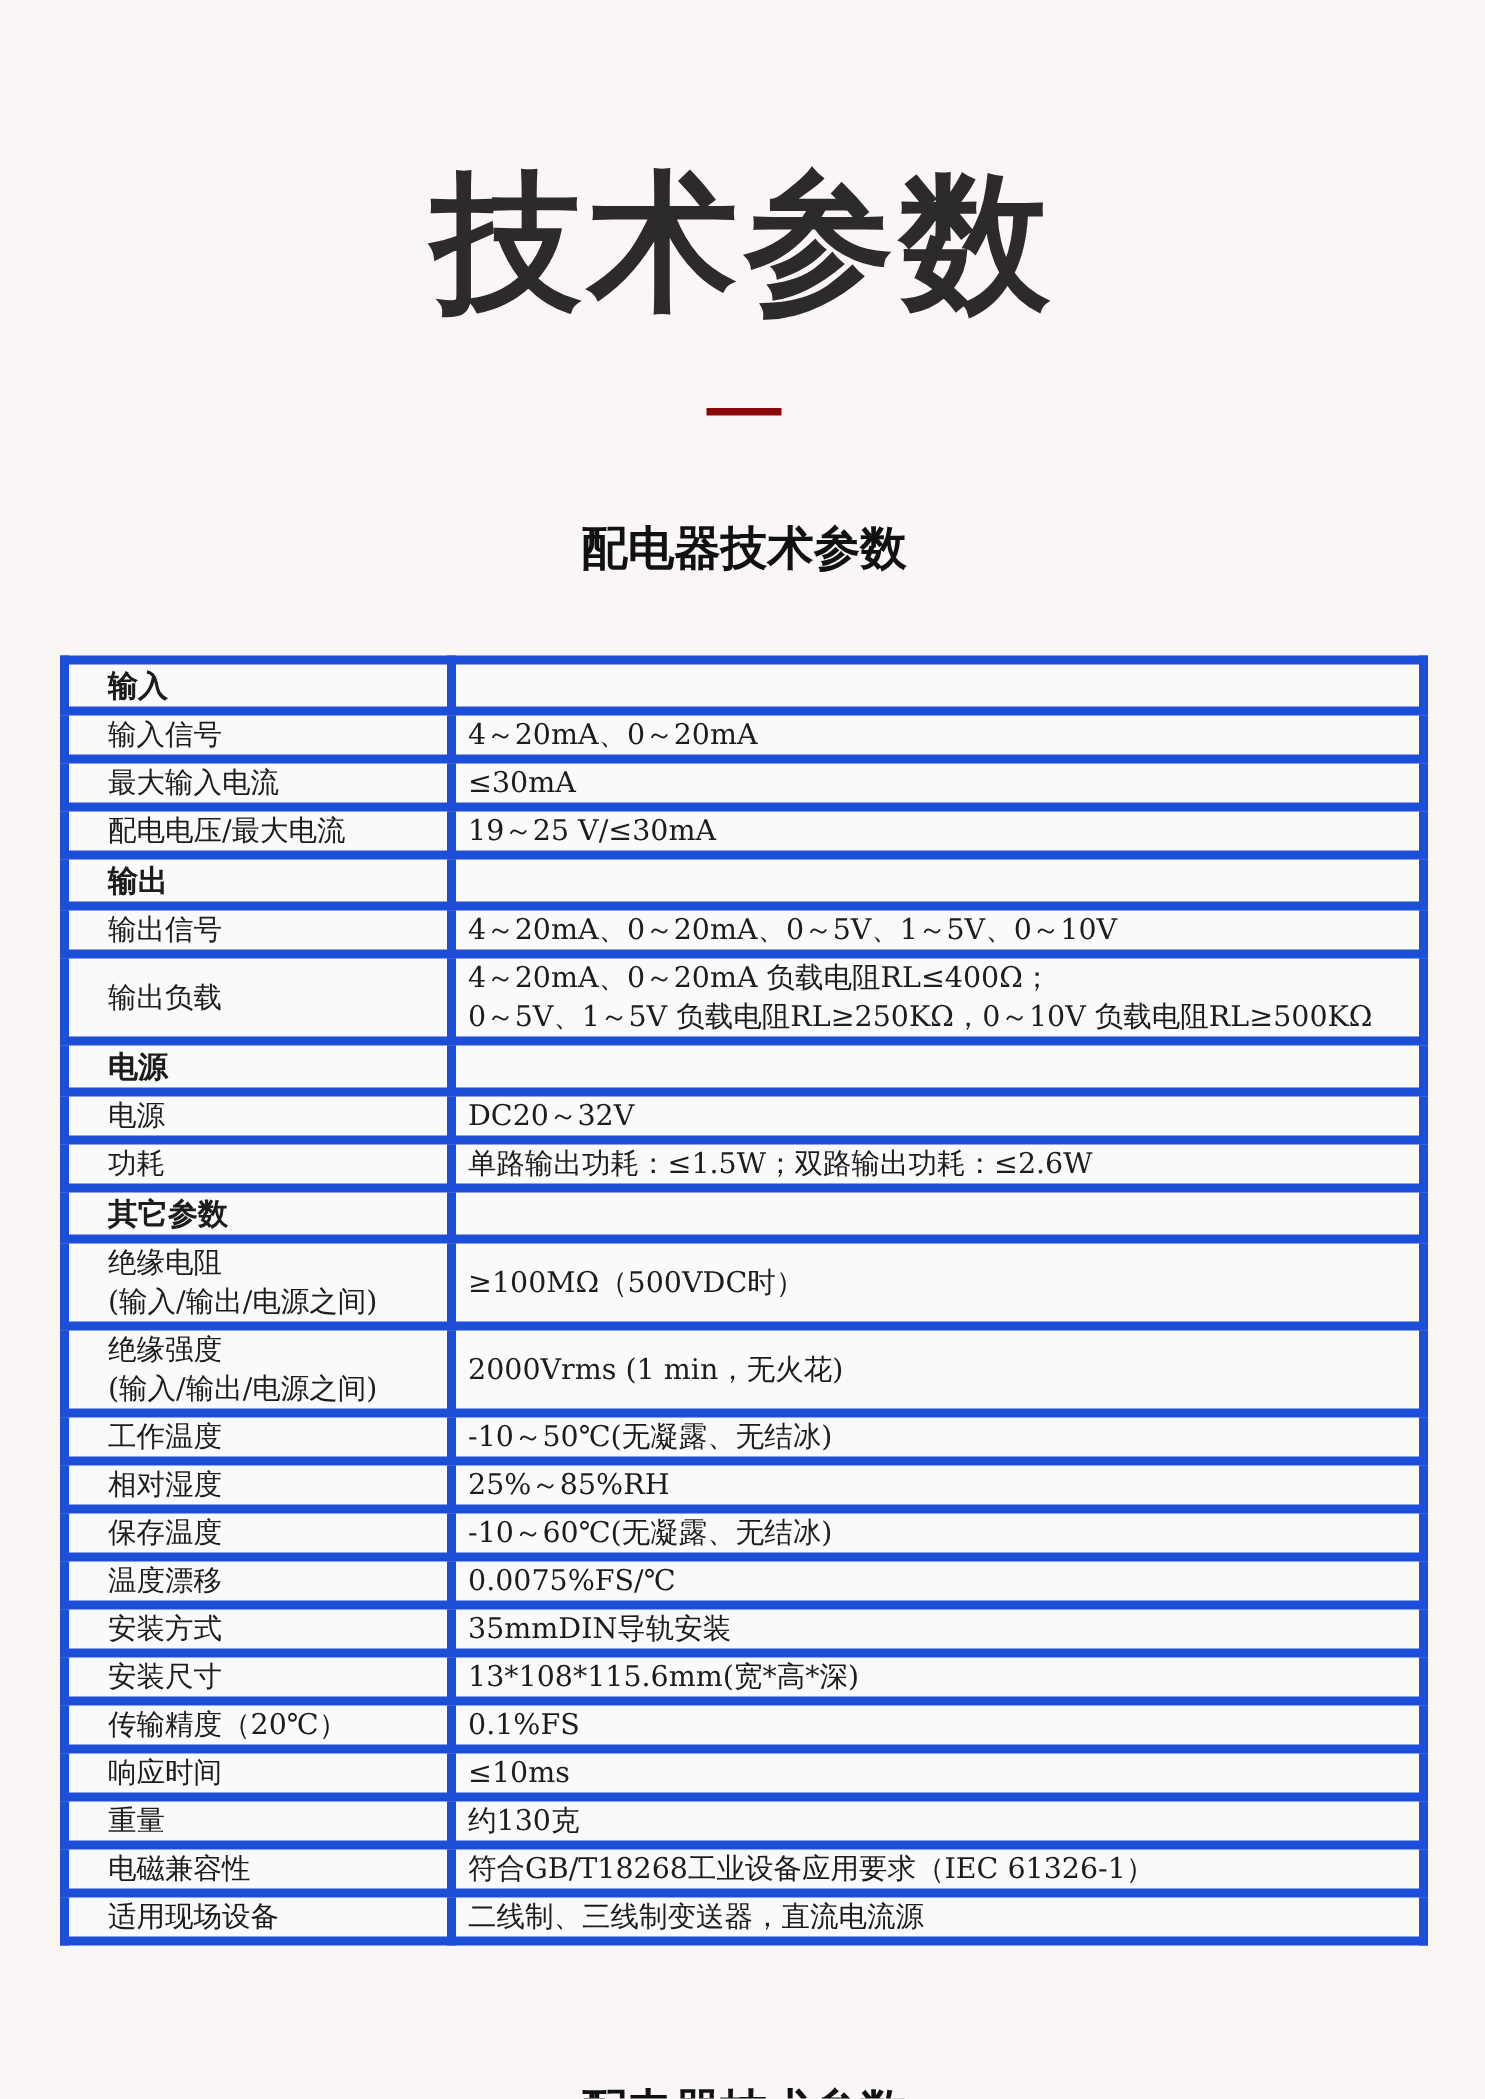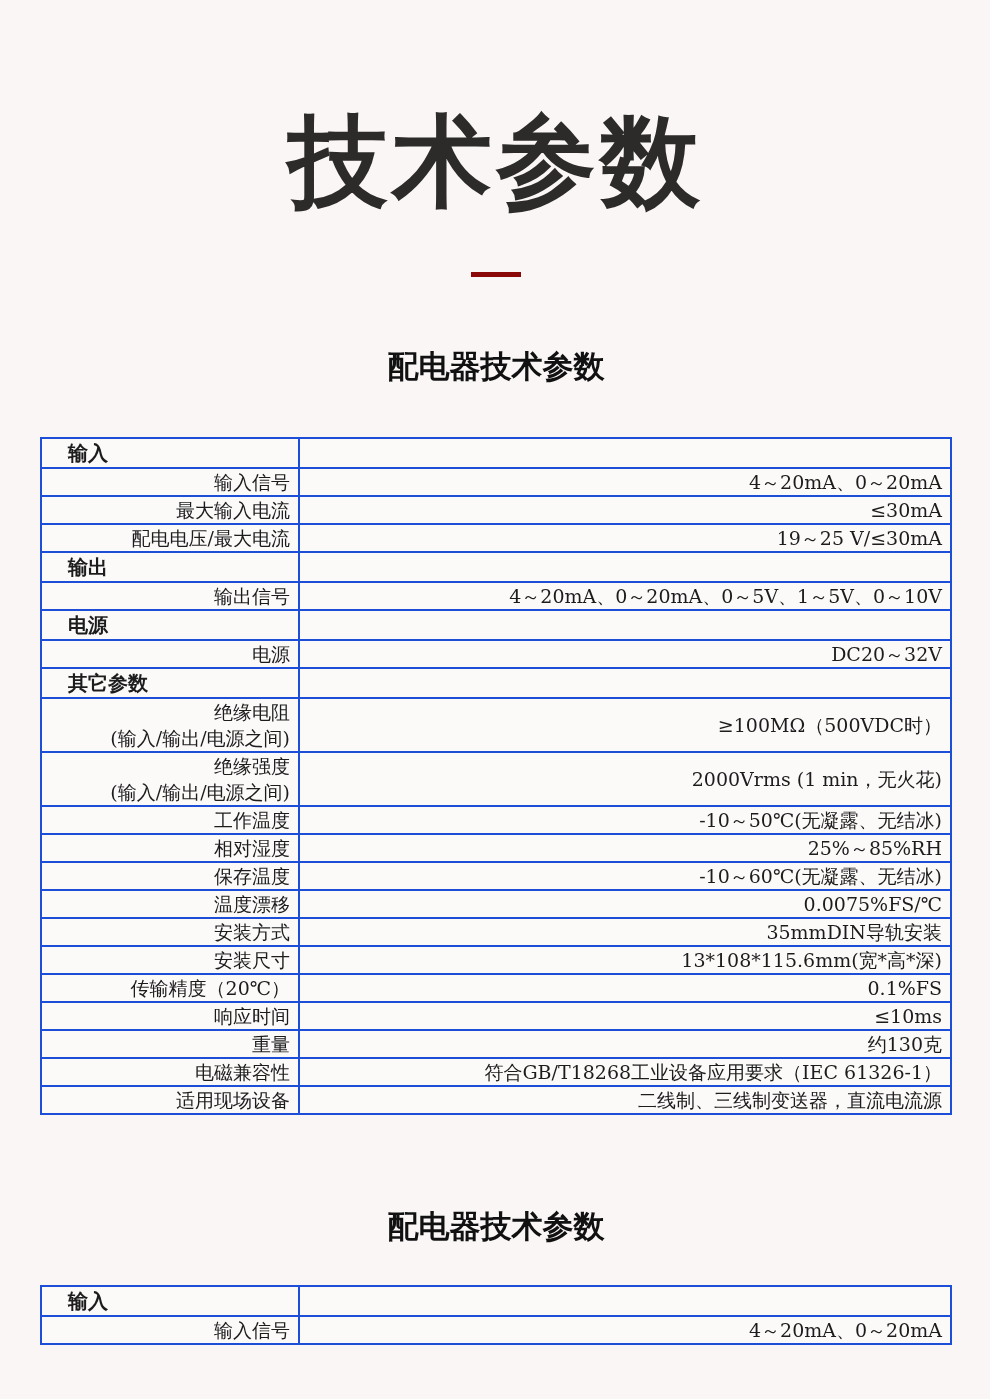--- a/index.html
+++ b/index.html
@@ -46,32 +46,32 @@
     width: 100%;
     margin-top: 54px;
     border-collapse: collapse;
     table-layout: fixed;
     background: #fcf9f9;
     border: 2px solid #343232;
   }
   .sec-1 .spec-table { margin-top: 42px; }
   .col-label { width: 258px; }
   .spec-table td {
-    border: 2px solid #1d4ed8;
+    border: 6px solid #1d4ed8;
     padding: 0 8px;
     vertical-align: middle;
     font-family: "DejaVu Serif", "Liberation Serif", serif;
     font-size: 19px;
     color: #1c1c1c;
     white-space: pre-line;
     overflow: hidden;
   }
   .spec-table td.label { padding-left: 26px; }
   .spec-table td.value { }
-  tr.item td { line-height: 26px; text-align: right; }
+  tr.item td { line-height: 26px; }
   tr.section td {
     line-height: 28px;
     font-weight: bold;
     font-size: 20px;
   }
 </style>
 </head>
 <body style="background: rgb(250, 246, 246);">
 
 <div class="content">
@@ -105,27 +105,36 @@
             <td class="value">19～25 V/≤30mA</td>
           </tr>
           <tr class="section">
             <td class="label">输出</td>
             <td class="value"></td>
           </tr>
           <tr class="item">
             <td class="label">输出信号</td>
             <td class="value">4～20mA、0～20mA、0～5V、1～5V、0～10V</td>
           </tr>
+          <tr class="item">
+            <td class="label">输出负载</td>
+            <td class="value">4～20mA、0～20mA 负载电阻RL≤400Ω；
+0～5V、1～5V 负载电阻RL≥250KΩ，0～10V 负载电阻RL≥500KΩ</td>
+          </tr>
           <tr class="section">
             <td class="label">电源</td>
             <td class="value"></td>
           </tr>
           <tr class="item">
             <td class="label">电源</td>
             <td class="value">DC20～32V</td>
+          </tr>
+          <tr class="item">
+            <td class="label">功耗</td>
+            <td class="value">单路输出功耗：≤1.5W；双路输出功耗：≤2.6W</td>
           </tr>
           <tr class="section">
             <td class="label">其它参数</td>
             <td class="value"></td>
           </tr>
           <tr class="item">
             <td class="label">绝缘电阻
 (输入/输出/电源之间)</td>
             <td class="value">≥100MΩ（500VDC时）</td>
           </tr>

